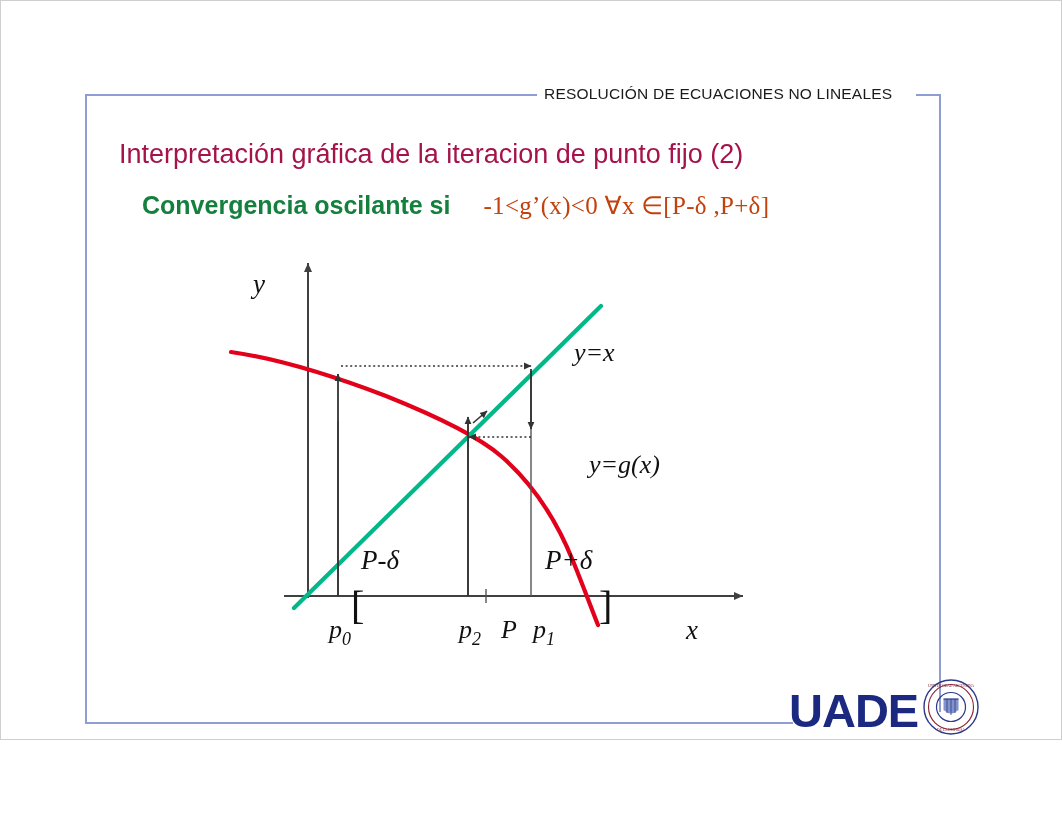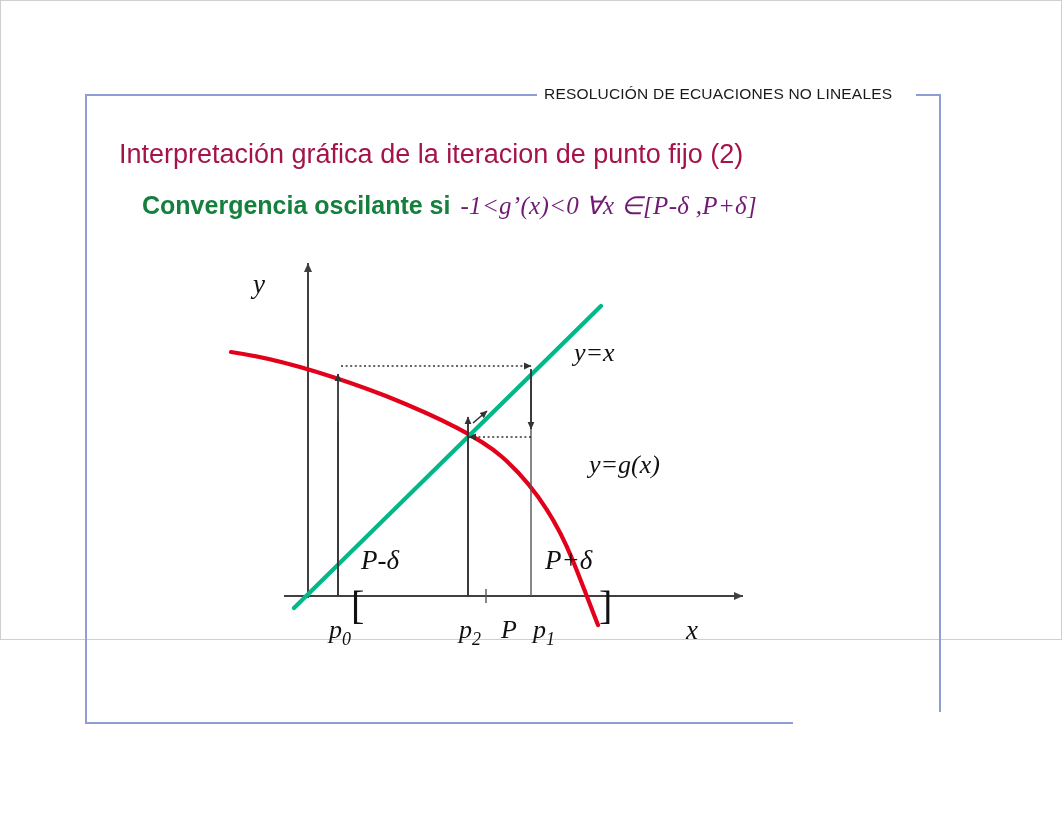--- a/index.html
+++ b/index.html
@@ -4,21 +4,21 @@
 <style>
   html,body{margin:0;padding:0;}
   body{
     width:1062px;height:822px;
     background:#ffffff;
     font-family:"Liberation Sans", sans-serif;
     overflow:hidden;
   }
   #page{
     position:relative;
-    width:1062px;height:640px;
+    width:1062px;height:740px;
     box-sizing:border-box;
     border:1px solid #cfcfcf;
     background:#ffffff;
   }
 
   
   .frame-line{position:absolute;background:#8e9ed4;}
   #frame-left   {left:84px;  top:93px;  width:2px;  height:630px;}
   #frame-bottom {left:84px;  top:721px; width:708px;height:2px;}
   #frame-right  {left:938px; top:93px;  width:2px;  height:618px;}
@@ -52,25 +52,24 @@
     display:flex;
     align-items:baseline;
     white-space:nowrap;
   }
   #subtitle-text{
     font-size:25px;
     font-weight:bold;
     color:#15803d;
   }
   #subtitle-formula{
-    margin-left:10px;
+    margin-left:33px;
     font-family:"Liberation Serif", serif;
     font-size:25px;
-    font-style:italic;
-    color:#701a75;
+    color:#c2410c;
     letter-spacing:0.3px;
   }
 
   
   #figure{
     position:absolute;
     left:210px; top:240px;
     width:560px; height:420px;
   }
 
@@ -174,14 +173,33 @@
 
       <g font-family="Liberation Serif, serif" font-size="26" font-style="italic" fill="#111">
         <text x="118" y="397"><tspan>p</tspan><tspan dy="7" font-size="18">0</tspan></text>
         <text x="248" y="397"><tspan>p</tspan><tspan dy="7" font-size="18">2</tspan></text>
         <text x="290" y="397">P</text>
         <text x="322" y="397"><tspan>p</tspan><tspan dy="7" font-size="18">1</tspan></text>
       </g>
     </svg>
   </div>
 
+  <div id="logo">
+    <span id="logo-word">UADE</span>
+    <span id="logo-seal">
+      <svg width="58" height="58" viewBox="0 0 58 58">
+        <circle cx="29" cy="29" r="27" fill="none" stroke="#2b3a8c" stroke-width="1.4"></circle>
+        <circle cx="29" cy="29" r="22.5" fill="none" stroke="#8a2030" stroke-width="1.1"></circle>
+        <circle cx="29" cy="29" r="14.5" fill="none" stroke="#2b3a8c" stroke-width="1.2"></circle>
+        <path d="M21.5,21 L36.5,21 L36.5,32 Q29,39 21.5,32 Z" fill="#6d7fbe" opacity="0.85"></path>
+        <path d="M21.5,21 L36.5,21" stroke="#2b3a8c" stroke-width="1.2" fill="none"></path>
+        <line x1="25" y1="21" x2="25" y2="35" stroke="#2b3a8c" stroke-width="0.8"></line>
+        <line x1="29" y1="21" x2="29" y2="37" stroke="#2b3a8c" stroke-width="0.8"></line>
+        <line x1="33" y1="21" x2="33" y2="35" stroke="#2b3a8c" stroke-width="0.8"></line>
+        <g fill="#7a2a38" font-size="3.6" font-family="Liberation Serif, serif">
+          <text x="29" y="9" text-anchor="middle">UNIVERSIDAD ARGENTINA</text>
+          <text x="29" y="53" text-anchor="middle">DE LA EMPRESA</text>
+        </g>
+      </svg>
+    </span>
+  </div>
 
 </div>
 
 </body></html>

